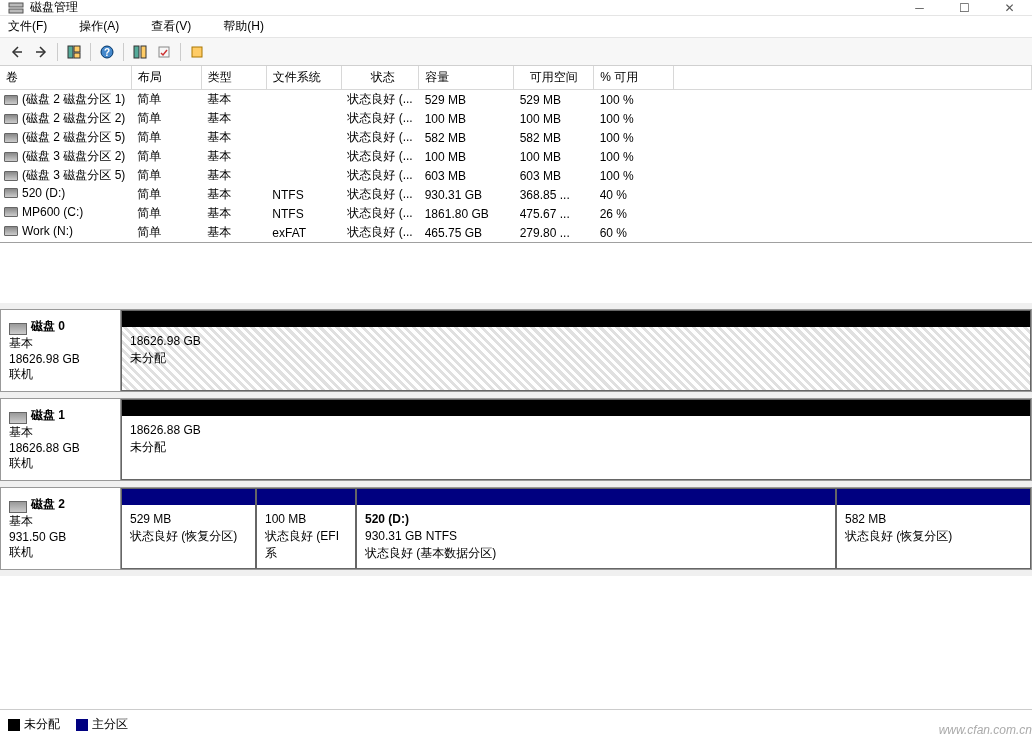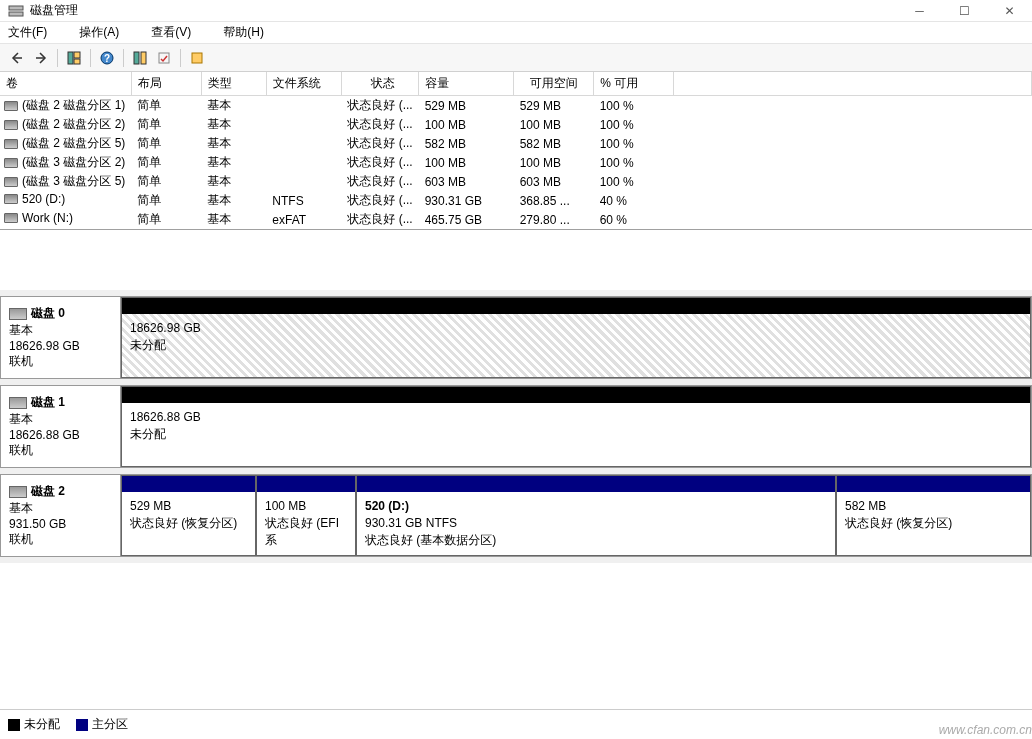--- a/index.html
+++ b/index.html
@@ -1,18 +1,18 @@
 <!DOCTYPE html>
 <html><head>
 <meta charset="utf-8">
 <style>
 * { box-sizing: border-box; margin: 0; padding: 0; font-family: "Microsoft YaHei", "Segoe UI", Tahoma, sans-serif; }
 body { background: #fff; width: 1032px; height: 739px; overflow: hidden; font-size: 12px; color: #000; position: relative; }
 
-.titlebar { height: 22px; background: #fff; display: flex; align-items: center; padding-left: 8px; border-bottom: 1px solid #e5e5e5; justify-content: flex-end; }
+.titlebar { height: 16px; background: #fff; display: flex; align-items: center; padding-left: 8px; border-bottom: 1px solid #e5e5e5; justify-content: flex-end; }
 .titlebar .icon { width: 16px; height: 16px; margin-right: 6px; }
 .titlebar .controls { margin-left: auto; display: flex; }
 .titlebar .controls div { width: 45px; height: 30px; display: flex; align-items: center; justify-content: center; color: #555; }
 
 .menubar { height: 22px; display: flex; align-items: center; gap: 16px; border-bottom: 1px solid #e5e5e5; text-align: center; }
 .menubar .item { padding: 2px 8px; cursor: default; }
 
 .toolbar { height: 28px; display: flex; align-items: center; padding-left: 6px; gap: 2px; border-bottom: 1px solid #d0d0d0; background: #f7f7f7; }
 .toolbar .btn { width: 22px; height: 22px; display: flex; align-items: center; justify-content: center; border: 1px solid transparent; }
 .toolbar .sep { width: 1px; height: 18px; background: #ccc; margin: 0 3px; }
@@ -22,21 +22,21 @@
 .volume-list { border-bottom: 1px solid #a0a0a0; }
 .volume-list table { width: 100%; border-collapse: collapse; }
 .volume-list th { text-align: left; font-weight: normal; background: #fff; border-right: 1px solid #d8d8d8; border-bottom: 1px solid #d8d8d8; padding: 3px 6px; position: relative; }
 .volume-list td { padding: 1px 6px; white-space: nowrap; }
 .volume-list td.first { display: flex; align-items: center; gap: 4px; padding-left: 4px; }
 .vol-icon { width: 14px; height: 10px; background: linear-gradient(#888,#ccc); border: 1px solid #666; border-radius: 1px; flex-shrink: 0; }
 
 .disk-panels { border-top: 6px solid #f0f0f0; }
 .disk-row { display: flex; border-bottom: 6px solid #f0f0f0; }
 .disk-info { width: 120px; padding: 8px; border: 1px solid #999; border-right: none; }
-.disk-info .name { font-weight: bold; display: flex; align-items: center; gap: 4px; }
+.disk-info .name { font-weight: bold; display: flex; align-items: flex-end; gap: 4px; }
 .disk-icon { width: 18px; height: 12px; background: linear-gradient(#999,#ccc); border: 1px solid #666; }
 .disk-parts { flex: 1; border: 1px solid #999; display: flex; padding: 0; position: relative; }
 .partition { border: 1px solid #666; margin: 0; display: flex; flex-direction: column; }
 .partition .pbar { height: 16px; background: #000; }
 .partition .pbody { flex: 1; padding: 6px 8px; line-height: 1.4; }
 .partition.primary .pbar { background: #000080; }
 .partition.unalloc .pbody { background: repeating-linear-gradient(45deg,#fff,#fff 3px,#e0e0e0 3px,#e0e0e0 6px); }
 
 .disk0 .partition { flex: 1; }
 .disk1 .partition { flex: 1; }
@@ -215,20 +215,33 @@
             <td>基本</td>
             <td>NTFS</td>
             <td>状态良好 (...</td>
             <td>930.31 GB</td>
             <td>368.85 ...</td>
             <td>40 %</td>
           </tr>
           <tr>
             <td class="first">
               <span class="vol-icon"></span>
+              <span>MP600 (C:)</span>
+            </td>
+            <td>简单</td>
+            <td>基本</td>
+            <td>NTFS</td>
+            <td>状态良好 (...</td>
+            <td>1861.80 GB</td>
+            <td>475.67 ...</td>
+            <td>26 %</td>
+          </tr>
+          <tr>
+            <td class="first">
+              <span class="vol-icon"></span>
               <span>Work (N:)</span>
             </td>
             <td>简单</td>
             <td>基本</td>
             <td>exFAT</td>
             <td>状态良好 (...</td>
             <td>465.75 GB</td>
             <td>279.80 ...</td>
             <td>60 %</td>
           </tr>

